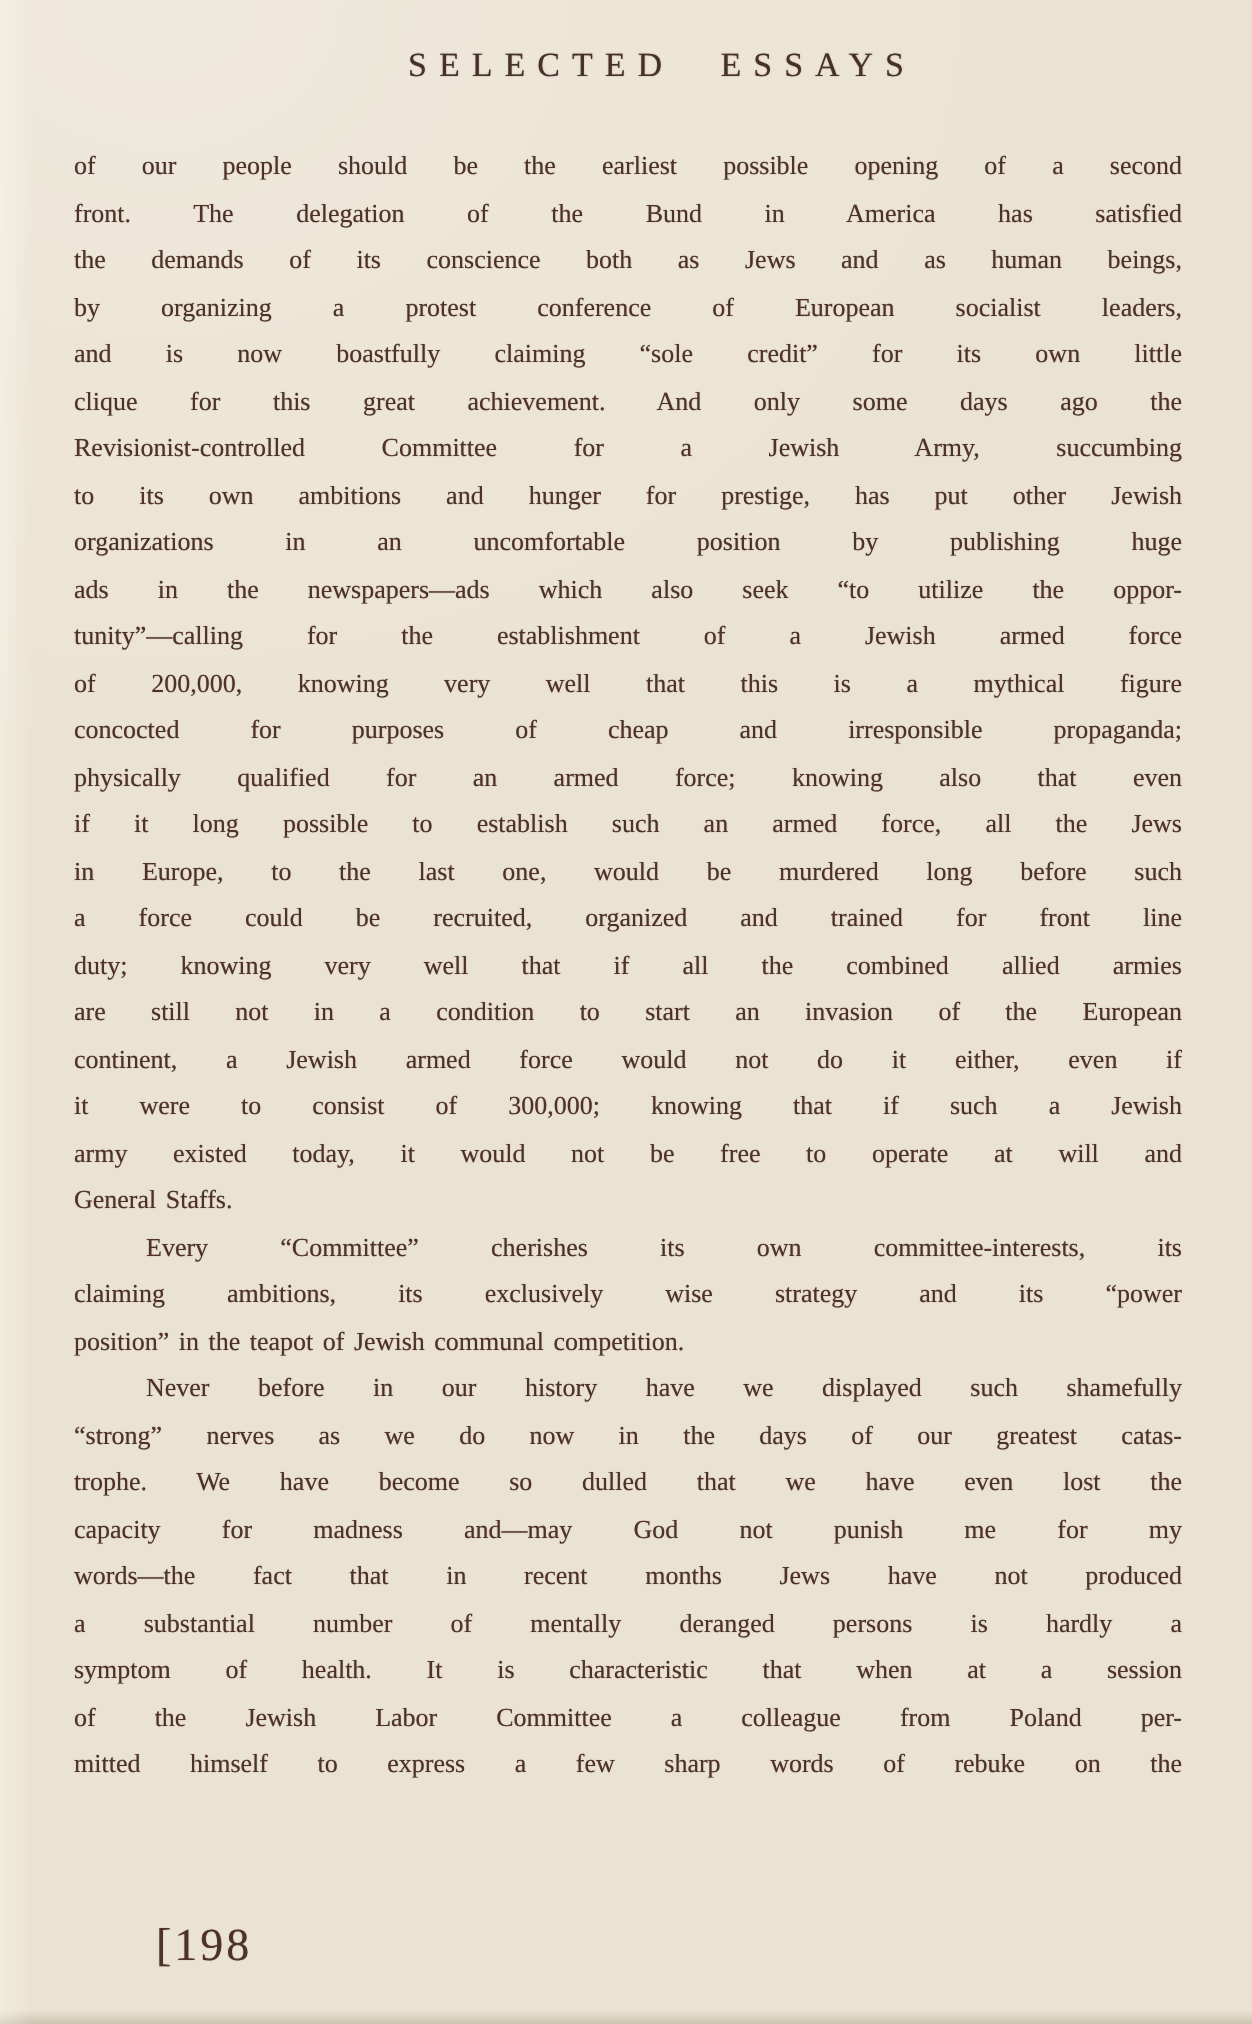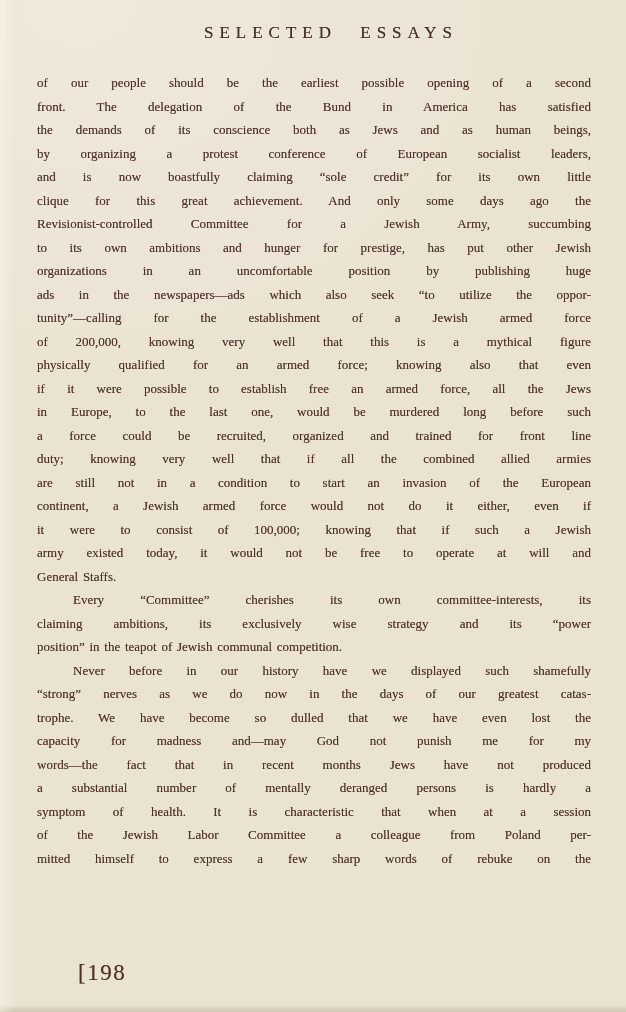--- a/index.html
+++ b/index.html
@@ -71,28 +71,29 @@
         <div class="line">the demands of its conscience both as Jews and as human beings,</div>
         <div class="line">by organizing a protest conference of European socialist leaders,</div>
         <div class="line">and is now boastfully claiming “sole credit” for its own little</div>
         <div class="line">clique for this great achievement.  And only some days ago the</div>
         <div class="line">Revisionist-controlled Committee for a Jewish Army, succumbing</div>
         <div class="line">to its own ambitions and hunger for prestige, has put other Jewish</div>
         <div class="line">organizations in an uncomfortable position by publishing huge</div>
         <div class="line">ads in the newspapers—ads which also seek “to utilize the oppor-</div>
         <div class="line">tunity”—calling for the establishment of a Jewish armed force</div>
         <div class="line">of 200,000, knowing very well that this is a mythical figure</div>
+        <div class="line">concocted for purposes of cheap and irresponsible propaganda;</div>
         <div class="line">physically qualified for an armed force; knowing also that even</div>
-        <div class="line">if it were possible to establish free an armed force, all the Jews</div>
+        <div class="line">if it long possible to establish such an armed force, all the Jews</div>
         <div class="line">in Europe, to the last one, would be murdered long before such</div>
         <div class="line">a force could be recruited, organized and trained for front line</div>
         <div class="line">duty; knowing very well that if all the combined allied armies</div>
         <div class="line">are still not in a condition to start an invasion of the European</div>
         <div class="line">continent, a Jewish armed force would not do it either, even if</div>
-        <div class="line">it were to consist of 100,000; knowing that if such a Jewish</div>
+        <div class="line">it were to consist of 300,000; knowing that if such a Jewish</div>
         <div class="line">army existed today, it would not be free to operate at will and</div>
         <div class="line last-left">General Staffs.</div>
       </div>
       <div class="para indent">
         <div class="line">Every “Committee” cherishes its own committee-interests, its</div>
         <div class="line">claiming ambitions, its exclusively wise strategy and its “power</div>
         <div class="line last-left">position” in the teapot of Jewish communal competition.</div>
       </div>
       <div class="para indent">
         <div class="line">Never before in our history have we displayed such shamefully</div>

